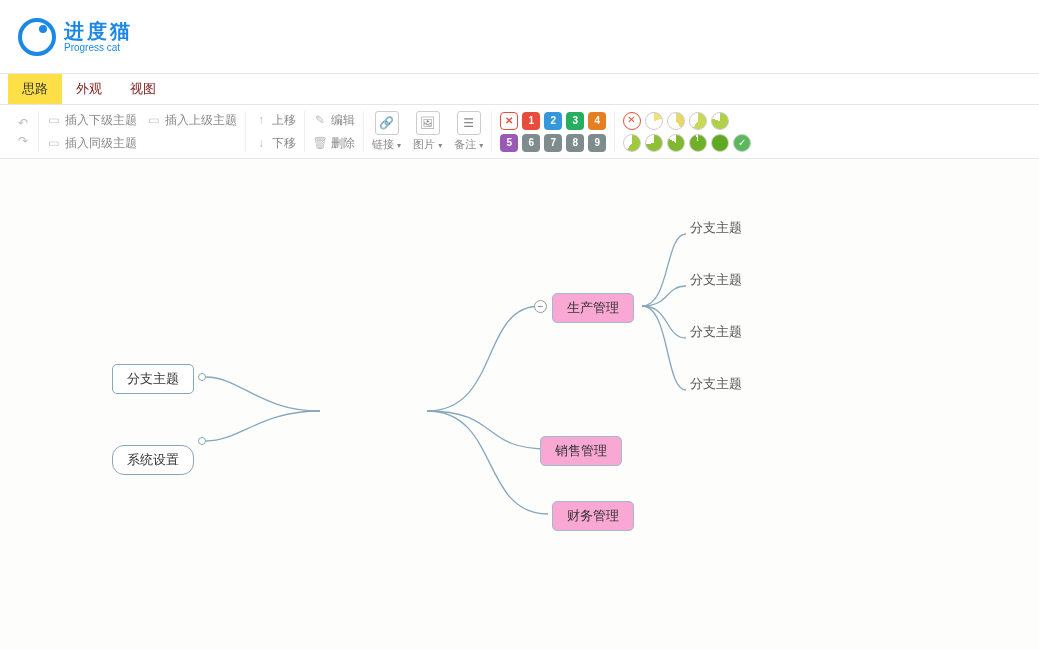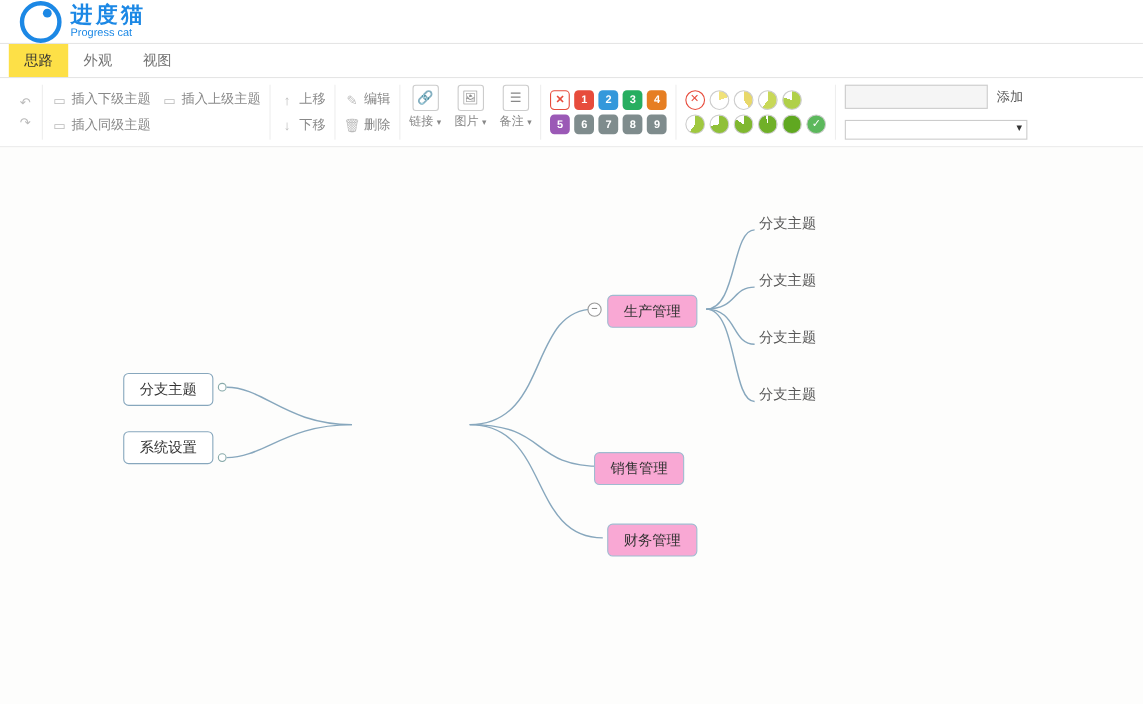--- a/index.html
+++ b/index.html
@@ -1,27 +1,27 @@
 <!DOCTYPE html>
 <html><head>
 <meta charset="utf-8">
 <style>
 * { margin: 0; padding: 0; box-sizing: border-box; font-family: "Microsoft YaHei", Arial, sans-serif; }
 body { background: #fff; width: 1039px; height: 649px; overflow: hidden; }
 
-.header { height: 40px; border-bottom: 1px solid #e5e5e5; display: flex; align-items: center; padding: 0 18px; }
+.header { height: 74px; border-bottom: 1px solid #e5e5e5; display: flex; align-items: center; padding: 0 18px; }
 .logo-wrap { display: flex; align-items: center; gap: 8px; }
 .logo-icon { width: 38px; height: 38px; border-radius: 50%; border: 4px solid #1c88e5; position: relative; }
 .logo-icon::after { content:""; position:absolute; top:3px; right:5px; width:8px; height:8px; background:#1c88e5; border-radius:50%; }
 .logo-text { display:flex; flex-direction:column; line-height:1.1; }
 .logo-cn { font-size:20px; font-weight:bold; color:#1c88e5; letter-spacing:3px; }
 .logo-en { font-size:10px; color:#1c88e5; }
 
 .tabs { display:flex; border-bottom:1px solid #e5e5e5; padding:0 8px; font-size:13px; }
-.tab { padding:6px 14px; color:#737373; cursor:pointer; }
+.tab { padding:6px 14px; color:#7f1d1d; cursor:pointer; }
 .tab.active { background:#fde047; color:#333; }
 
 .toolbar { display:flex; align-items:stretch; border-bottom:1px solid #e5e5e5; padding:6px 8px; font-size:12px; color:#888; gap:0; }
 .toolbar-col { padding:0 8px; border-right:1px solid #eee; display:flex; flex-direction:column; justify-content:center; gap:6px; }
 .toolbar-col:last-child { border-right:none; }
 .tbtn { display:flex; align-items:center; gap:4px; cursor:pointer; white-space:nowrap; }
 .tbtn .ico { width:14px; height:14px; display:inline-flex; align-items:center; justify-content:center; color:#bbb; }
 .undo-col { flex-direction:column; gap:4px; }
 .icon-lg { width:24px; height:24px; border:1px solid #ccc; border-radius:3px; display:flex; align-items:center; justify-content:center; color:#888; }
 .drop-btn { display:flex; flex-direction:column; align-items:center; gap:2px; cursor:pointer; }
@@ -154,27 +154,20 @@
       </div>
     <div class="prio-row" id="prog-bot">
         <span class="prog-dot" style="background: conic-gradient(rgb(160, 200, 64) 0deg, rgb(160, 200, 64) 60%, rgb(255, 255, 255) 0deg);"></span>
         <span class="prog-dot" style="background: conic-gradient(rgb(144, 192, 56) 0deg, rgb(144, 192, 56) 72%, rgb(255, 255, 255) 0deg);"></span>
         <span class="prog-dot" style="background: conic-gradient(rgb(128, 184, 48) 0deg, rgb(128, 184, 48) 84%, rgb(255, 255, 255) 0deg);"></span>
         <span class="prog-dot" style="background: conic-gradient(rgb(112, 176, 40) 0deg, rgb(112, 176, 40) 96%, rgb(255, 255, 255) 0deg);"></span>
         <span class="prog-dot" style="background: conic-gradient(rgb(96, 168, 32) 0deg, rgb(96, 168, 32) 108%, rgb(255, 255, 255) 0deg);"></span>
         <span class="prog-dot" style="background: rgb(92, 184, 92); color: rgb(255, 255, 255); font-size: 10px; text-align: center; line-height: 16px;">✓</span>
       </div>
   </div>
-  <div class="toolbar-col" style="border-right:none;">
-    <div class="add-row">
-      <input class="add-input" style="">
-      <span class="add-btn">添加</span>
-    </div>
-    <div class="add-drop"></div>
-  </div>
 </div>
 
 <div class="canvas">
   <svg class="edges">
 
     <path d="M320,252 C260,252 240,218 206,218"></path>
     <path d="M320,252 C260,252 240,282 206,282"></path>
 
     <path d="M427,252 C500,252 480,147 540,147"></path>
     <path d="M427,252 C500,252 480,290 548,290"></path>
@@ -182,21 +175,21 @@
 
     <path d="M642,147 C670,147 665,75 686,75"></path>
     <path d="M642,147 C670,147 665,127 686,127"></path>
     <path d="M642,147 C670,147 665,179 686,179"></path>
     <path d="M642,147 C670,147 665,231 686,231"></path>
   </svg>
 
 
   <div class="node" style="left:112px; top:205px;">分支主题</div>
   <div class="dot" style="left:198px; top:214px;"></div>
-  <div class="node" style="left:112px; top:258px;">系统设置</div>
+  <div class="node" style="left:112px; top:286px;border-radius:12px;">系统设置</div>
   <div class="dot" style="left:198px; top:278px;"></div>
 
   <div class="collapse" style="left:534px; top:141px;">−</div>
   <div class="node sub" style="left:552px; top:134px;">生产管理</div>
   <div class="node sub" style="left:540px; top:277px;">销售管理</div>
   <div class="node sub" style="left:552px; top:342px;">财务管理</div>
 
   <div class="leaf" style="left:690px; top:60px;">分支主题</div>
   <div class="leaf" style="left:690px; top:112px;">分支主题</div>
   <div class="leaf" style="left:690px; top:164px;">分支主题</div>

